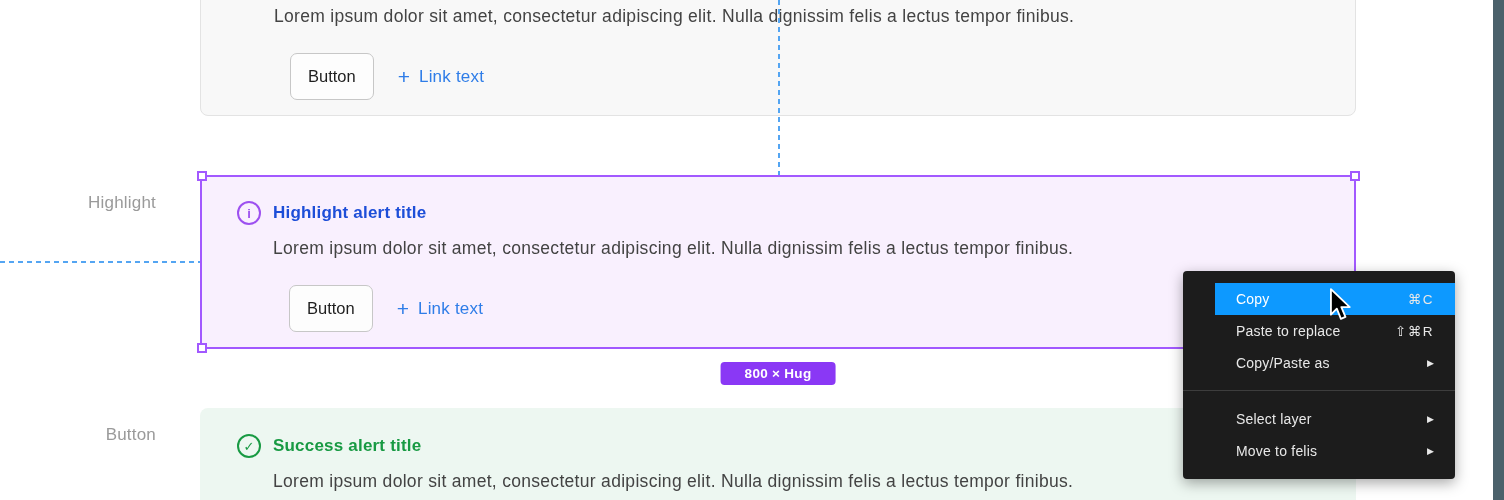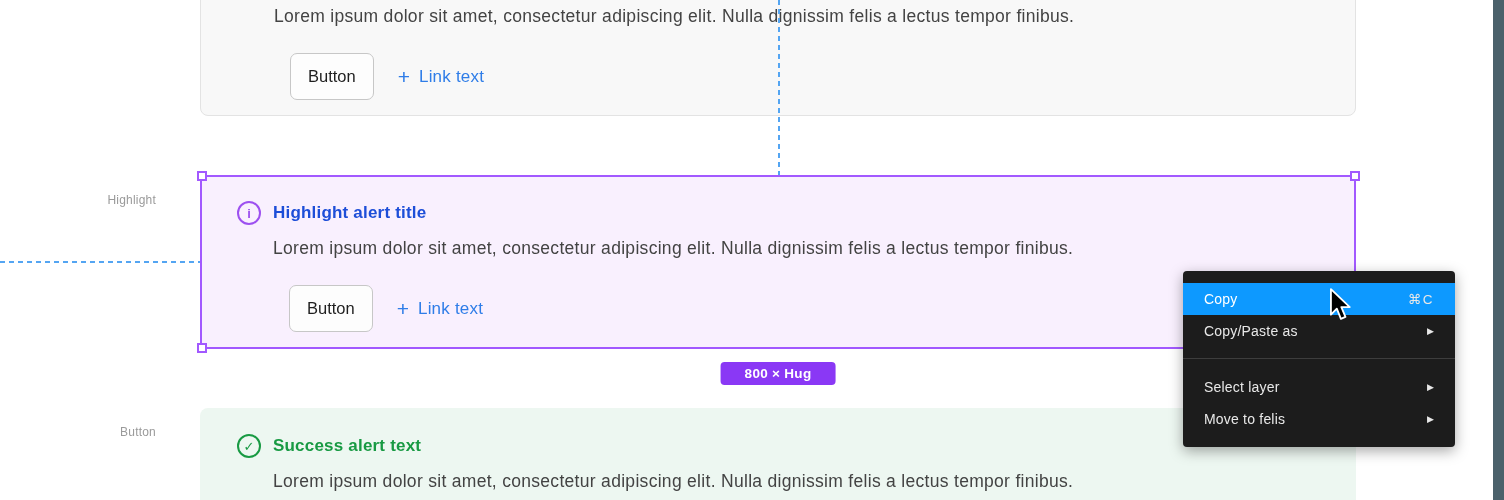--- a/index.html
+++ b/index.html
@@ -39,21 +39,21 @@
     border-radius:7px;font-size:16.5px;color:#1f1f1f;display:flex;align-items:center;
     font-family:inherit;cursor:default;margin-left:16px;
   }
   .alert-link{display:flex;align-items:center;gap:9px;color:#2f7de8;font-weight:500;}
   .link-plus{font-size:21px;line-height:1;font-weight:400;}
   .link-label{font-size:17px;letter-spacing:.2px;text-align:right;}
 
   
   .side-label{
     position:absolute;left:0;width:156px;text-align:right;
-    font-size:12px;color:#9a9a9a;letter-spacing:.2px;
+    font-size:17px;color:#9a9a9a;letter-spacing:.2px;
   }
   .label-highlight{top:193px;}
   .label-success{top:425px;}
 
   
   .selection-outline{
     position:absolute;left:200px;top:175px;width:1156px;height:174px;
     border:2px solid #a259ff;pointer-events:none;
   }
   .sel-handle{
@@ -82,21 +82,21 @@
   }
 
   
   .context-menu{
     position:absolute;left:1183px;top:271px;width:272px;
     background:#1c1c1c;border-radius:4px;padding:12px 0;
     box-shadow:0 4px 14px rgba(0,0,0,.35);z-index:20;
   }
   .menu-row{
     height:32px;display:flex;align-items:center;justify-content:space-between;
-    padding:0 21px;font-size:14px;color:#e8e8e8;letter-spacing:.2px;cursor:default;
+    padding:0 21px;font-size:14px;color:#e8e8e8;letter-spacing:.2px;cursor:default;margin-left:32px;
   }
   .menu-row.highlighted{background:#0d99ff;color:#ffffff;}
   .menu-shortcut{letter-spacing:1.5px;font-size:13.5px;color:#e8e8e8;}
   .menu-arrow{font-size:9px;color:#e8e8e8;}
   .menu-separator{height:1px;background:#3d3d3d;margin:11px 0 12px 0;}
 
   
   .edge-bar{position:absolute;right:0;top:0;width:11px;height:500px;background:#4b616b;}
   .cursor{position:absolute;left:1328px;top:288px;z-index:30;pointer-events:none;}
 </style>
@@ -132,21 +132,21 @@
           <span class="link-label">Link text</span>
         </span>
       </div>
     </div>
   </div>
 
   <div class="alert-card card-success">
     <div class="card-inner">
       <div class="title-row">
         <span class="alert-icon icon-check">✓</span>
-        <span class="alert-title title-green">Success alert text</span>
+        <span class="alert-title title-green">Success alert title</span>
       </div>
       <div class="alert-body">Lorem ipsum dolor sit amet, consectetur adipiscing elit. Nulla dignissim felis a lectus tempor finibus.</div>
     </div>
   </div>
 
   <div class="side-label label-highlight">Highlight</div>
   <div class="side-label label-success">Button</div>
 
   <div class="guide-v"></div>
   <div class="guide-h"></div>
@@ -158,20 +158,24 @@
   <div class="sel-handle h-se"></div>
 
   <div class="size-badge">800 × Hug</div>
 
   <div class="context-menu">
     <div class="menu-row highlighted">
       <span>Copy</span>
       <span class="menu-shortcut">⌘C</span>
     </div>
     <div class="menu-row">
+      <span>Paste to replace</span>
+      <span class="menu-shortcut">⇧⌘R</span>
+    </div>
+    <div class="menu-row">
       <span>Copy/Paste as</span>
       <span class="menu-arrow">▶</span>
     </div>
     <div class="menu-separator"></div>
     <div class="menu-row">
       <span>Select layer</span>
       <span class="menu-arrow">▶</span>
     </div>
     <div class="menu-row">
       <span>Move to felis</span>

